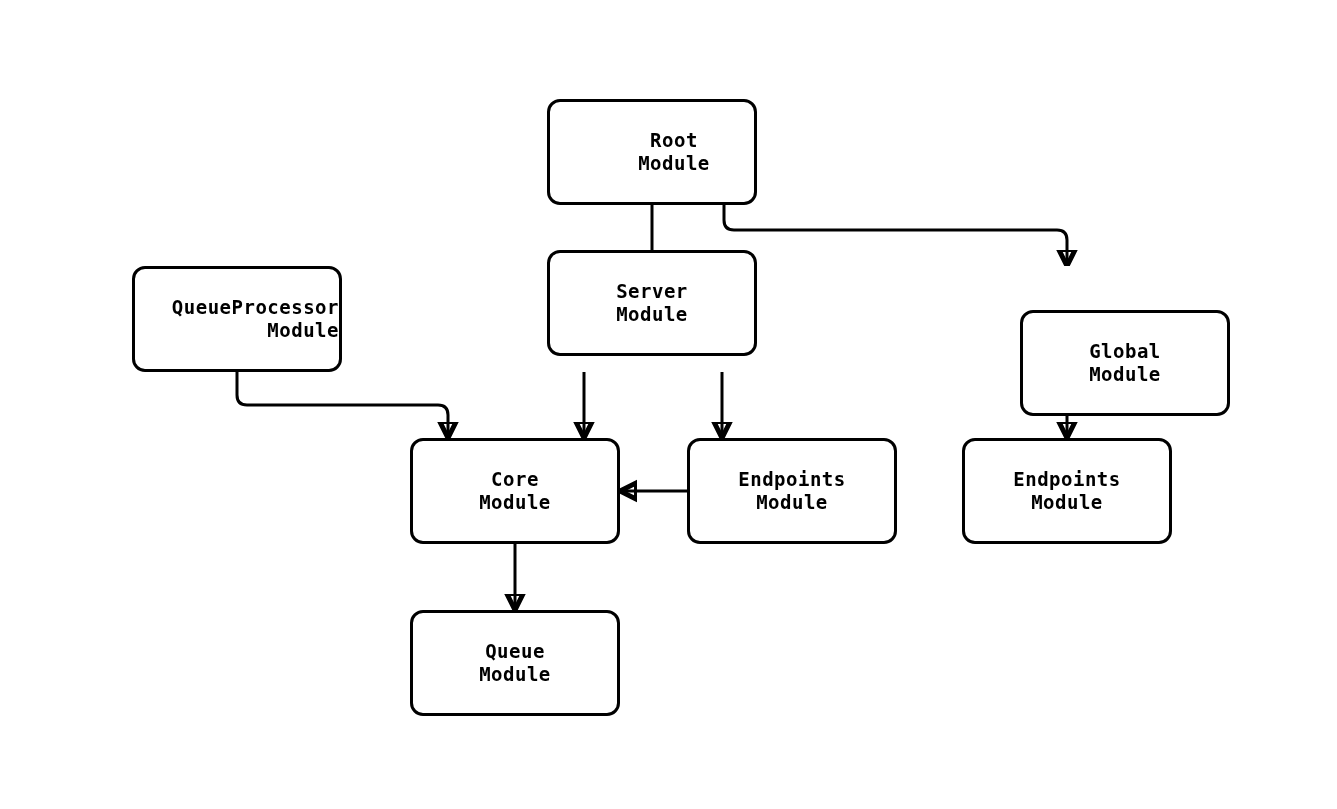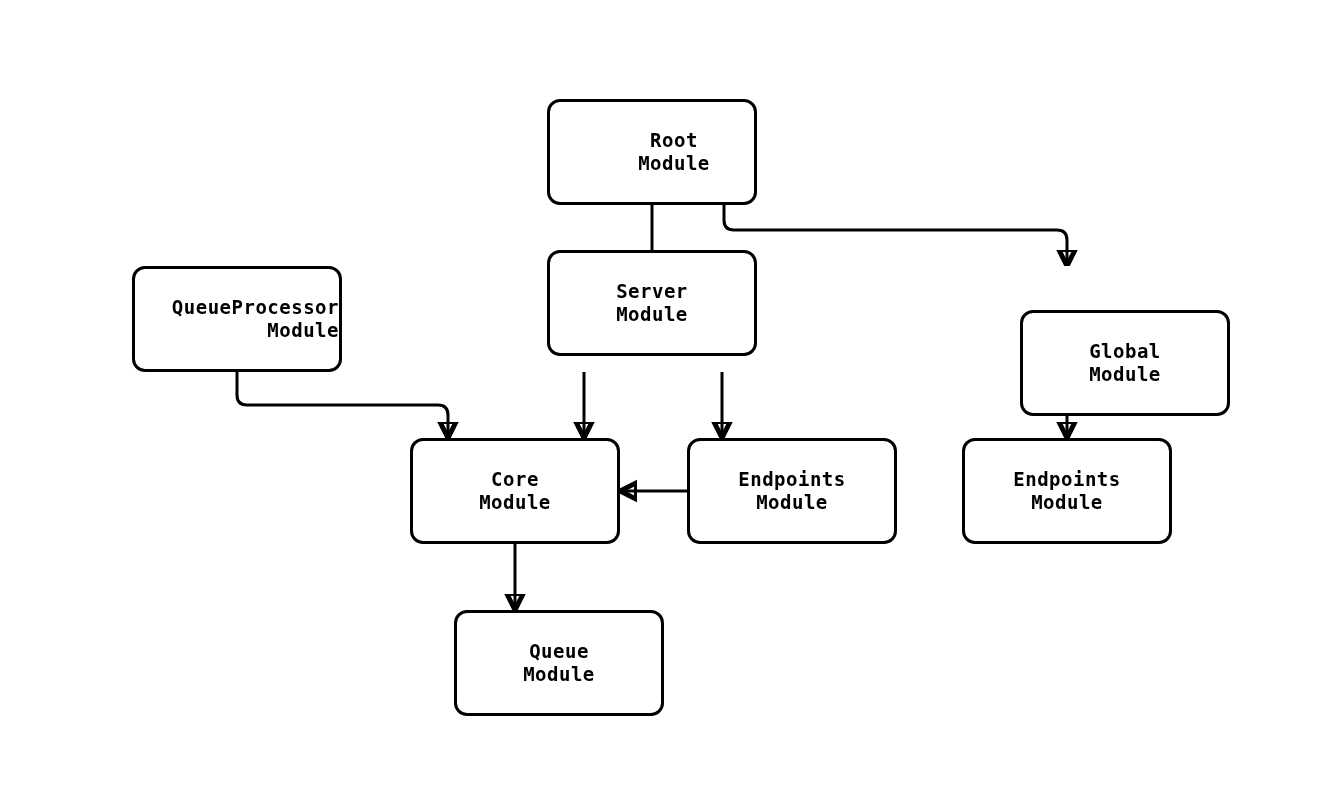--- a/index.html
+++ b/index.html
@@ -51,21 +51,21 @@
   .node span { display: block; }
 
   
   .node-root          { left: 547px; top: 99px; padding-left: 44px;  }
   .node-queueprocessor{ left: 132px; top: 266px; align-items: flex-end; }
   .node-server        { left: 547px; top: 250px; }
   .node-global        { left: 1020px; top: 266px; margin-top: 44px; }
   .node-core          { left: 410px; top: 438px; }
   .node-endpoints     { left: 687px; top: 438px; }
   .node-repository    { left: 962px; top: 438px; }
-  .node-queue         { left: 410px; top: 610px; margin-left: 44px; }
+  .node-queue         { left: 410px; top: 610px; }
 </style>
 </head>
 <body>
 
 <div class="canvas">
 
   <svg class="edges-layer" width="1337" height="809" viewBox="0 0 1337 809" xmlns="http://www.w3.org/2000/svg">
     <defs>
       <marker id="arrowhead" viewBox="0 0 10 10" refX="10" refY="5" markerWidth="5.5" markerHeight="8" orient="auto-start-reverse">
         <path d="M 0 0 L 10 5 L 0 10 z" fill="#000000" stroke="none"></path>

